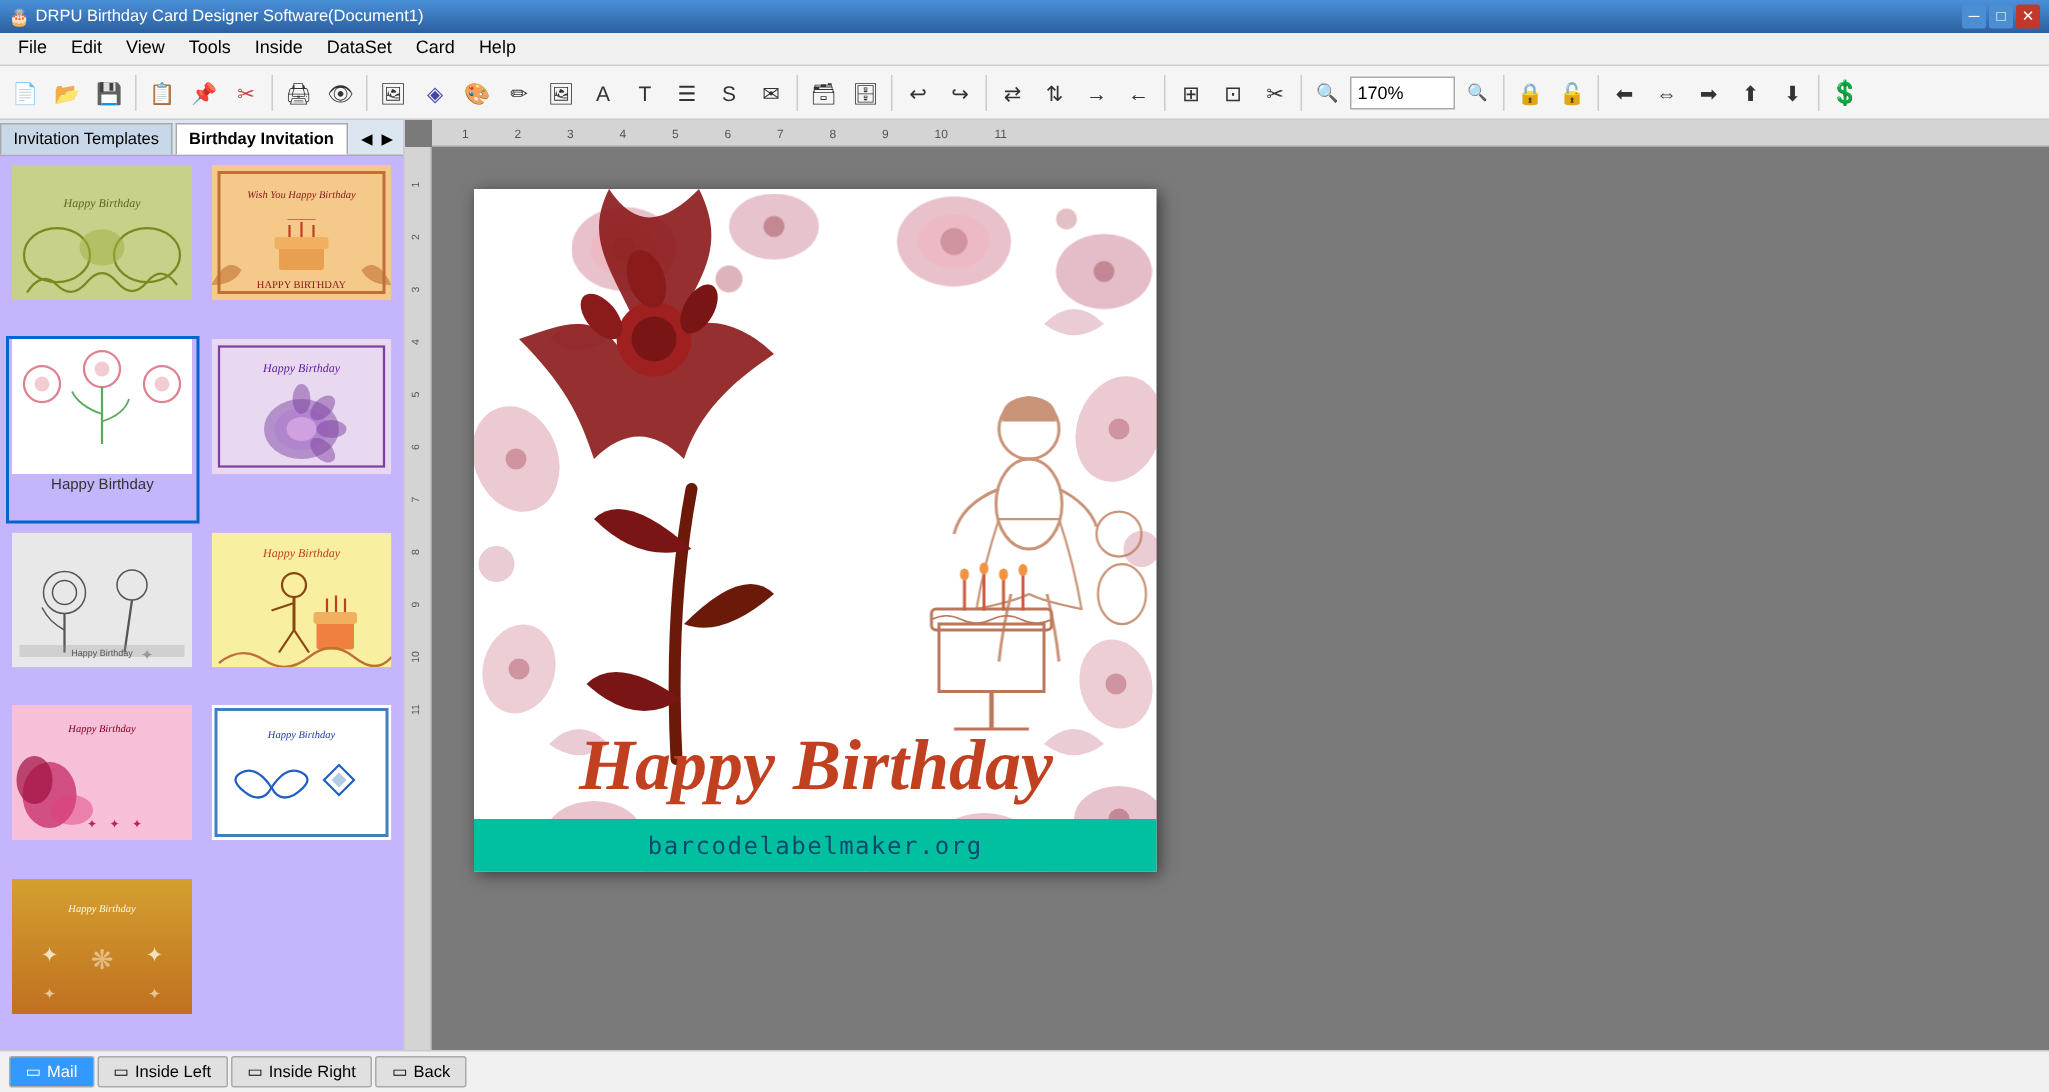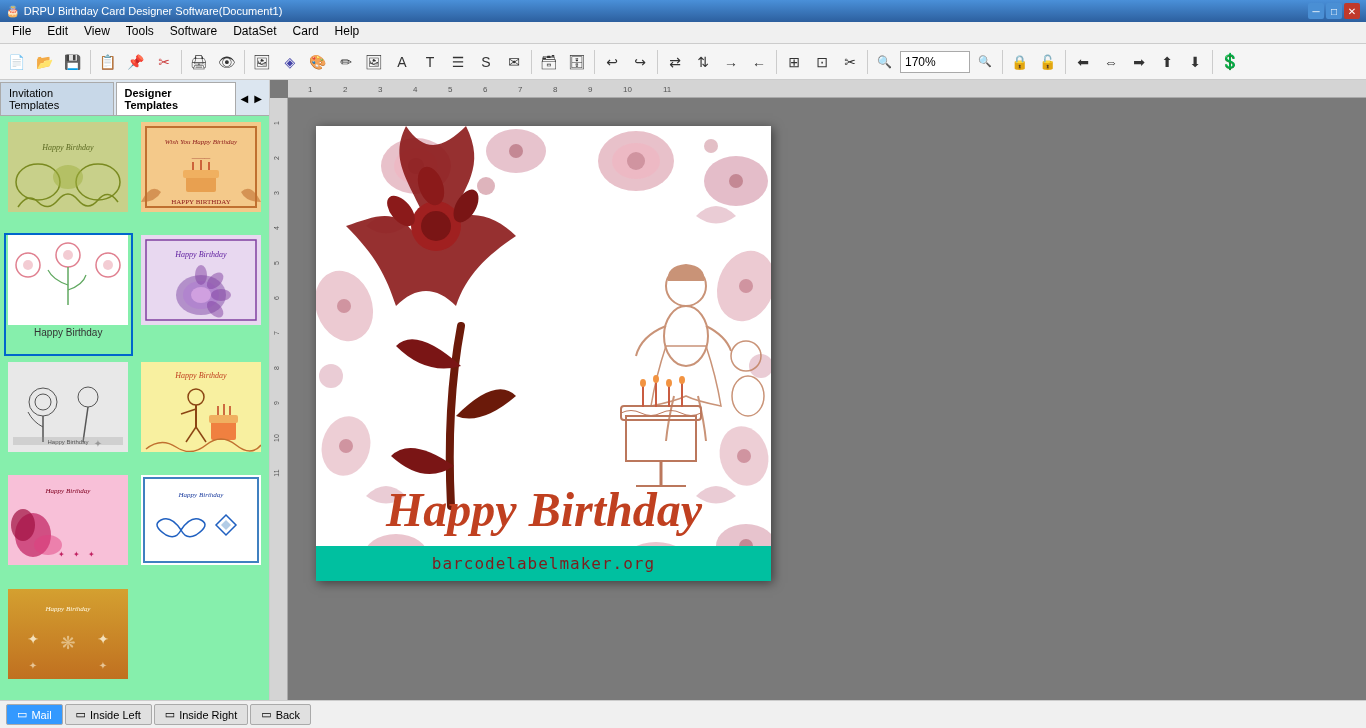--- a/index.html
+++ b/index.html
@@ -70,21 +70,21 @@
     
     #main-layout {
       display: flex;
       height: calc(728px - 22px - 22px - 36px - 28px);
       
     }
 
     
     #left-panel {
       width: 270px;
-      background: #86efac;
+      background: #c4b5fd;
       border-right: 1px solid #ccc;
       display: flex;
       flex-direction: column;
       overflow: hidden;
     }
 
     
     #tabs {
       display: flex;
       align-items: center;
@@ -234,21 +234,21 @@
     <div class="titlebar-btn maximize">□</div>
     <div class="titlebar-btn close">✕</div>
   </div>
 </div>
 
 <div id="menubar">
   <div class="menu-item">File</div>
   <div class="menu-item">Edit</div>
   <div class="menu-item">View</div>
   <div class="menu-item">Tools</div>
-  <div class="menu-item">Software</div>
+  <div class="menu-item">Inside</div>
   <div class="menu-item">DataSet</div>
   <div class="menu-item">Card</div>
   <div class="menu-item">Help</div>
 </div>
 
 <div id="toolbar">
   <div class="tb-btn" title="New">📄</div>
   <div class="tb-btn" title="Open">📂</div>
   <div class="tb-btn" title="Save" style="color:#d44;">💾</div>
   <div class="tb-separator"></div>
@@ -305,21 +305,21 @@
 
 <div id="main-layout" style="display:flex; height:calc(728px - 22px - 22px - 36px - 28px);">
 
   <div id="left-panel">
 
     <div id="tabs">
       <div class="tab">
         <span>Invitation Templates</span>
       </div>
       <div class="tab active">
-        <span>Designer Templates</span>
+        <span>Birthday Invitation</span>
       </div>
       <div class="tab-arrows">
         <div class="tab-arrow">◀</div>
         <div class="tab-arrow">▶</div>
       </div>
     </div>
 
     <div id="template-grid">
 
       <div class="template-card">
@@ -642,21 +642,21 @@
             <ellipse cx="83" cy="127" rx="3" ry="4" fill="#f08020"></ellipse>
             <ellipse cx="96" cy="124" rx="3" ry="4" fill="#f08020"></ellipse>
 
             <line x1="75" y1="205" x2="75" y2="230" stroke="#b06040" stroke-width="3"></line>
             <line x1="50" y1="230" x2="100" y2="230" stroke="#b06040" stroke-width="2"></line>
           </g>
 
           <text x="228" y="400" text-anchor="middle" font-size="48" font-weight="bold" fill="#c04020" font-family="Georgia, serif" font-style="italic">Happy Birthday</text>
         </svg>
 
-        <div id="watermark-bar" style="position:absolute; bottom:0; left:0; right:0; background:#00c0a0; color:#7f1d1d; text-align:center; font-family:monospace; font-size:16px; padding:8px; letter-spacing:1px;">
+        <div id="watermark-bar" style="position:absolute; bottom:0; left:0; right:0; background:#00c0a0; color:#0c4a6e; text-align:center; font-family:monospace; font-size:16px; padding:8px; letter-spacing:1px;">
           <span>barcodelabelmaker.org</span>
         </div>
       </div>
     </div>
   </div>
 
 </div>
 
 <div id="bottom-bar">
   <div class="view-btn active">

